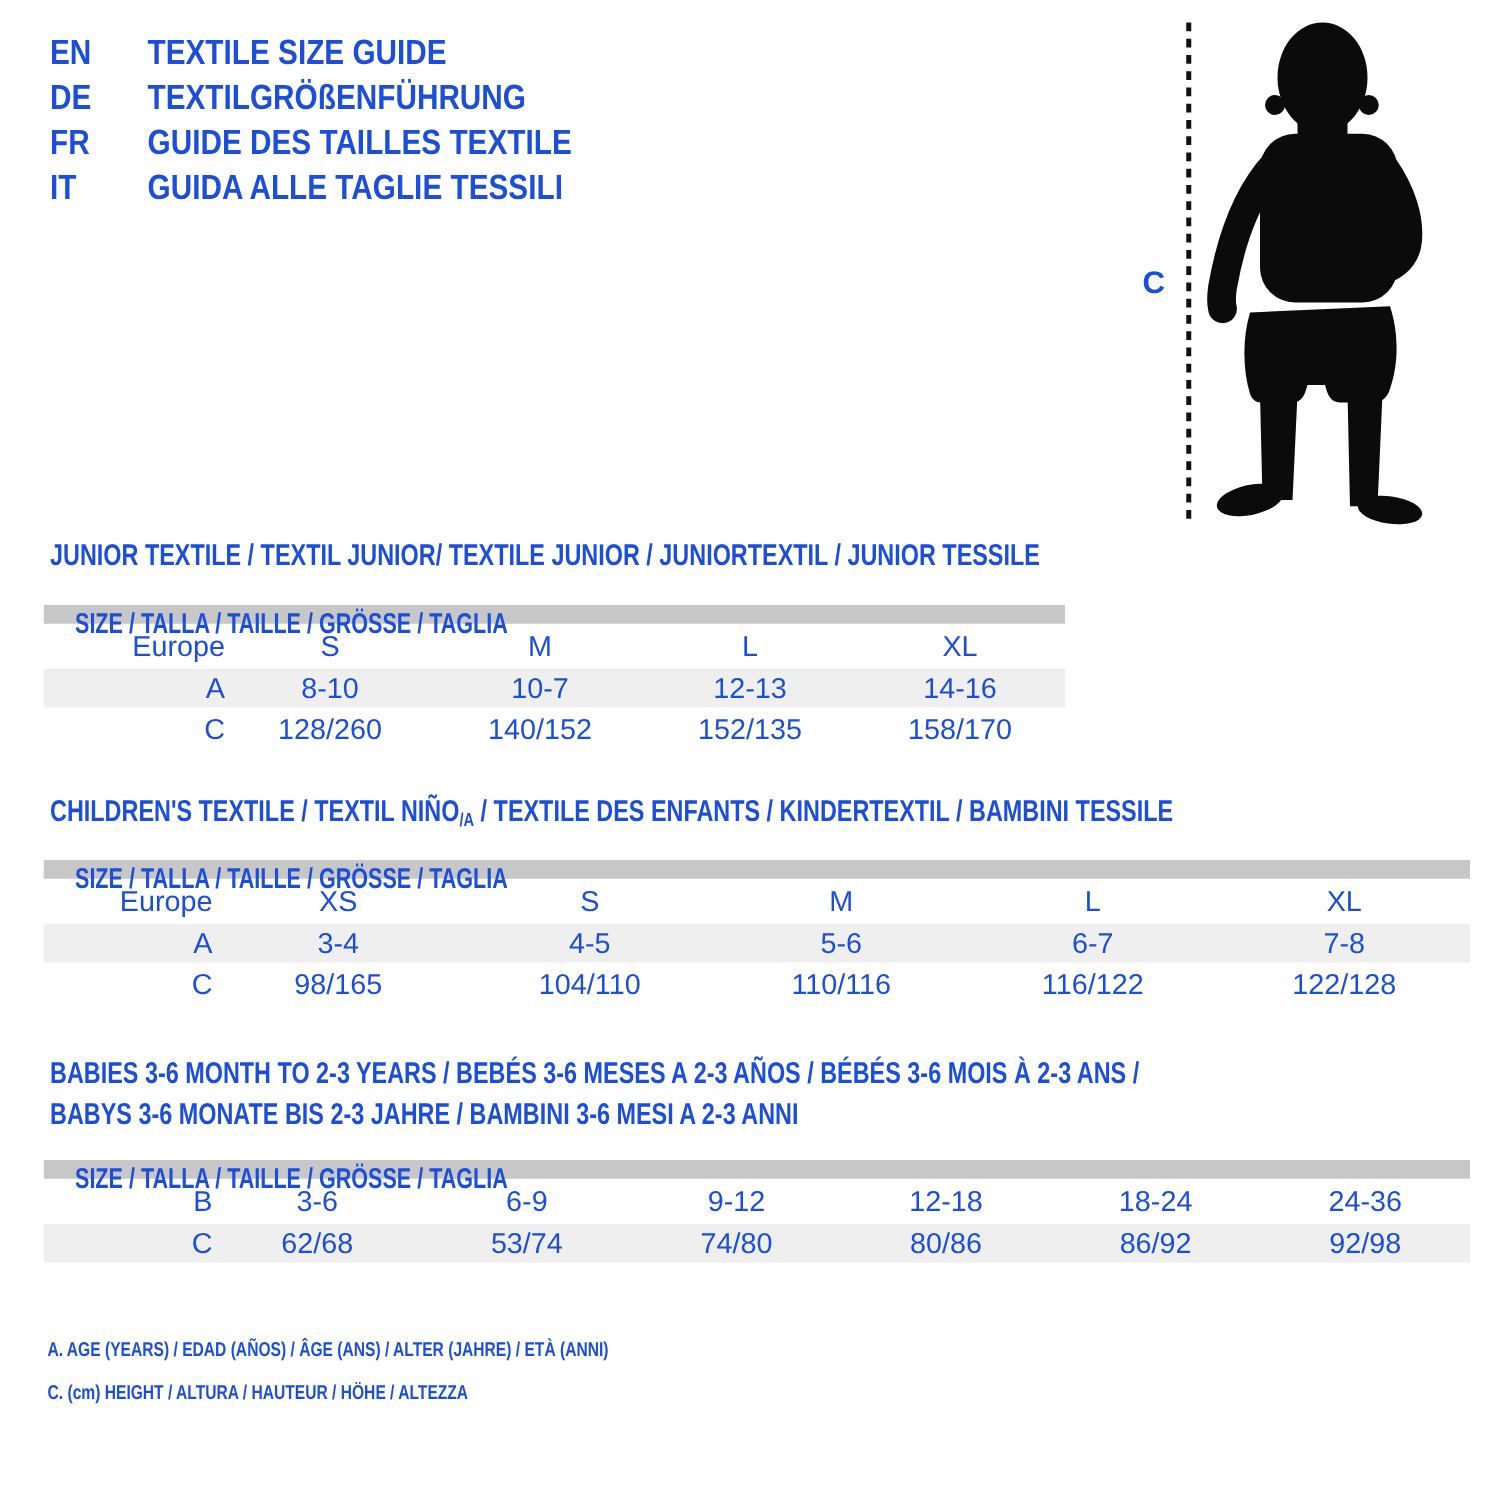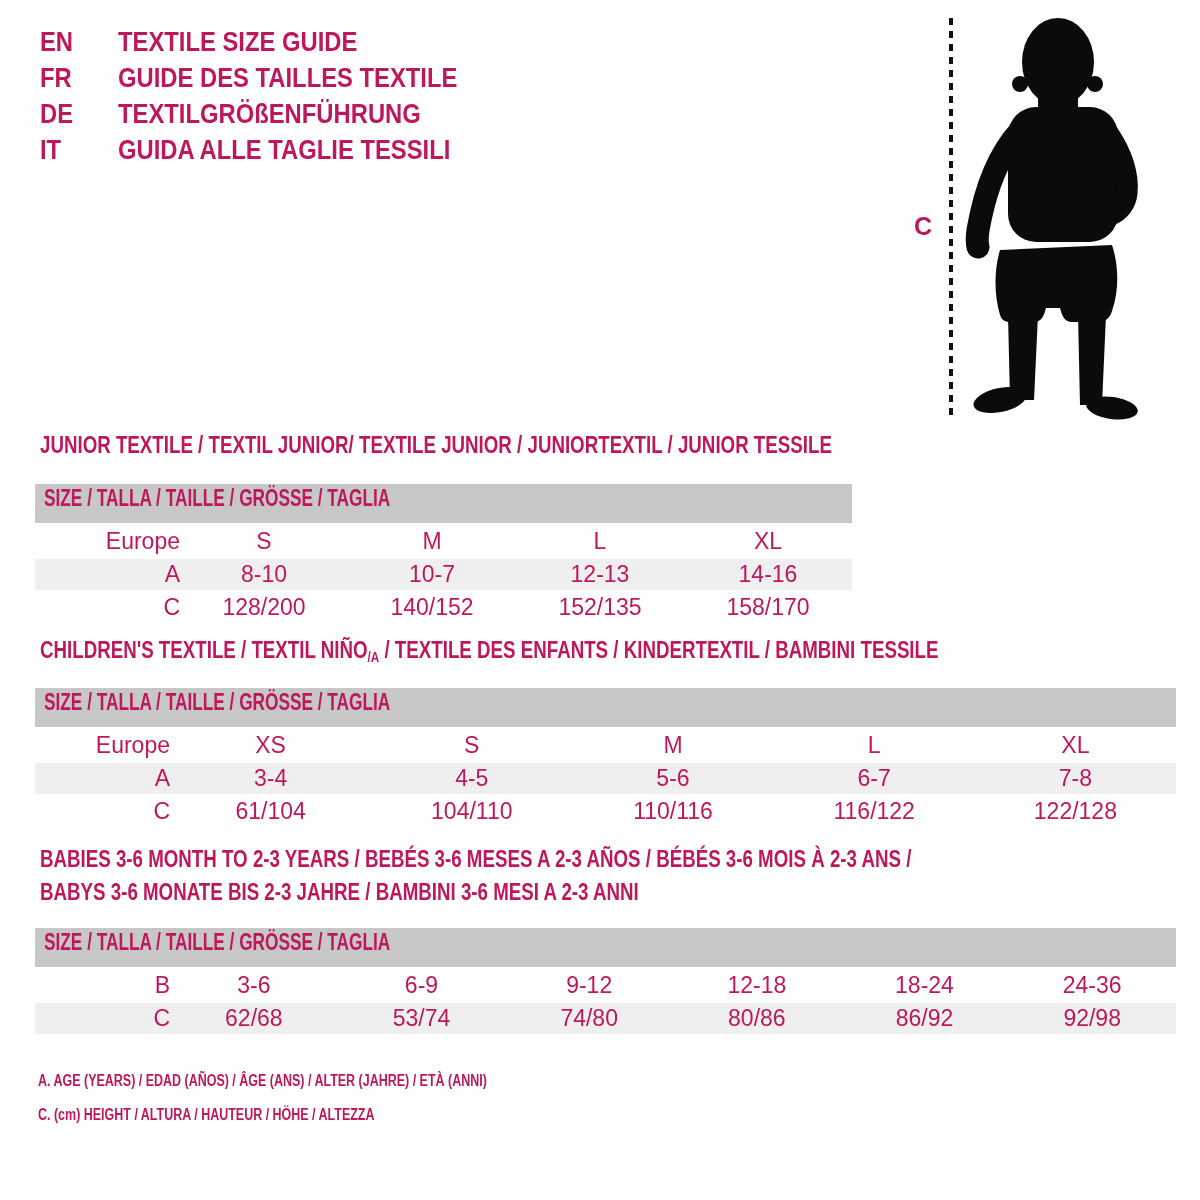--- a/index.html
+++ b/index.html
@@ -1,18 +1,18 @@
 <!DOCTYPE html>
 <html><head>
 <meta charset="utf-8">
 <style>
   html,body{margin:0;padding:0;background:#ffffff;}
   #page{
     position:relative;width:1200px;height:1200px;background:#ffffff;
-    font-family:"Liberation Sans","DejaVu Sans",sans-serif;color:#be185d;overflow:hidden;
+    font-family:"Liberation Sans","DejaVu Sans",sans-serif;color:#1d4ed8;overflow:hidden;
   }
   
   .cx85{display:inline-block;transform:scaleX(.85);transform-origin:0 50%;white-space:nowrap;}
   .cx78{display:inline-block;transform:scaleX(.78);transform-origin:0 50%;white-space:nowrap;}
 
   
   #lang-block{position:absolute;left:40px;top:24px;}
   .lang-row{height:36px;line-height:36px;font-size:28px;font-weight:700;}
   .lang-code{display:inline-block;width:78px;vertical-align:top;}
   
@@ -21,21 +21,21 @@
 
   
   .t-title{position:absolute;left:40px;font-size:24px;font-weight:700;line-height:26px;
            transform:scaleX(.78);transform-origin:0 50%;white-space:nowrap;}
   .t-sub{font-size:15px;vertical-align:-4px;}
   #babies-title{position:absolute;left:40px;font-size:24px;font-weight:700;line-height:33px;}
   #babies-title .tline{display:block;}
 
   
   .stable{position:absolute;left:35px;}
-  .bar{background:#c7c7c7;height:39px;line-height:29px;padding-left:9px;margin-bottom:3px;}
+  .bar{background:#c7c7c7;height:15px;line-height:29px;padding-left:25px;margin-bottom:3px;}
   .bar-text{display:inline-block;transform:scaleX(.75);transform-origin:0 50%;
             font-size:23px;font-weight:700;white-space:nowrap;}
   .trow{display:grid;align-items:center;height:31px;font-size:23px;}
   .trow.shaded{background:#efefef;border-top:2px solid #fff;border-bottom:2px solid #fff;}
   .cols4{grid-template-columns:145px repeat(4,1fr);}
   .cols5{grid-template-columns:135px repeat(5,1fr);}
   .cols6{grid-template-columns:135px repeat(6,1fr);}
   .rlabel{padding-left:7px;text-align:right;}
   .cell{text-align:center;}
   #junior-table{width:817px;top:484px;}
@@ -49,24 +49,24 @@
 </head>
 <body>
 
 <div id="page">
 
   <div id="lang-block">
     <div class="lang-row">
       <span class="lang-code cx85">EN</span><span class="cx85">TEXTILE SIZE GUIDE</span>
     </div>
     <div class="lang-row">
-      <span class="lang-code cx85">FR</span><span class="cx85">GUIDE DES TAILLES TEXTILE</span>
+      <span class="lang-code cx85">DE</span><span class="cx85">TEXTILGRÖßENFÜHRUNG</span>
     </div>
     <div class="lang-row">
-      <span class="lang-code cx85">DE</span><span class="cx85">TEXTILGRÖßENFÜHRUNG</span>
+      <span class="lang-code cx85">FR</span><span class="cx85">GUIDE DES TAILLES TEXTILE</span>
     </div>
     <div class="lang-row">
       <span class="lang-code cx85">IT</span><span class="cx85">GUIDA ALLE TAGLIE TESSILI</span>
     </div>
   </div>
 
   <span id="c-label">C</span>
   <svg id="figure" viewBox="0 0 250 430" xmlns="http://www.w3.org/2000/svg" aria-hidden="true">
     <line x1="21" y1="13" x2="21" y2="410" stroke="#111111" stroke-width="4" stroke-dasharray="7 6"></line>
     <g fill="#0b0b0b" stroke="none">
@@ -103,21 +103,21 @@
     </div>
     <div class="trow cols4 shaded">
       <span class="rlabel">A</span>
       <span class="cell">8-10</span>
       <span class="cell">10-7</span>
       <span class="cell">12-13</span>
       <span class="cell">14-16</span>
     </div>
     <div class="trow cols4">
       <span class="rlabel">C</span>
-      <span class="cell">128/200</span>
+      <span class="cell">128/260</span>
       <span class="cell">140/152</span>
       <span class="cell">152/135</span>
       <span class="cell">158/170</span>
     </div>
   </div>
 
   <div class="t-title" style="top:637px;">
     <span>CHILDREN'S TEXTILE / TEXTIL NIÑO</span><span class="t-sub">/A</span><span> / TEXTILE DES ENFANTS / KINDERTEXTIL / BAMBINI TESSILE</span>
   </div>
   <div class="stable" id="children-table">
@@ -135,21 +135,21 @@
     <div class="trow cols5 shaded">
       <span class="rlabel">A</span>
       <span class="cell">3-4</span>
       <span class="cell">4-5</span>
       <span class="cell">5-6</span>
       <span class="cell">6-7</span>
       <span class="cell">7-8</span>
     </div>
     <div class="trow cols5">
       <span class="rlabel">C</span>
-      <span class="cell">61/104</span>
+      <span class="cell">98/165</span>
       <span class="cell">104/110</span>
       <span class="cell">110/116</span>
       <span class="cell">116/122</span>
       <span class="cell">122/128</span>
     </div>
   </div>
 
   <div id="babies-title" style="top:842px;">
     <span class="tline"><span class="cx78">BABIES 3-6 MONTH TO 2-3 YEARS / BEBÉS 3-6 MESES A 2-3 AÑOS / BÉBÉS 3-6 MOIS À 2-3 ANS /</span></span>
     <span class="tline"><span class="cx78">BABYS 3-6 MONATE BIS 2-3 JAHRE / BAMBINI 3-6 MESI A 2-3 ANNI</span></span>

